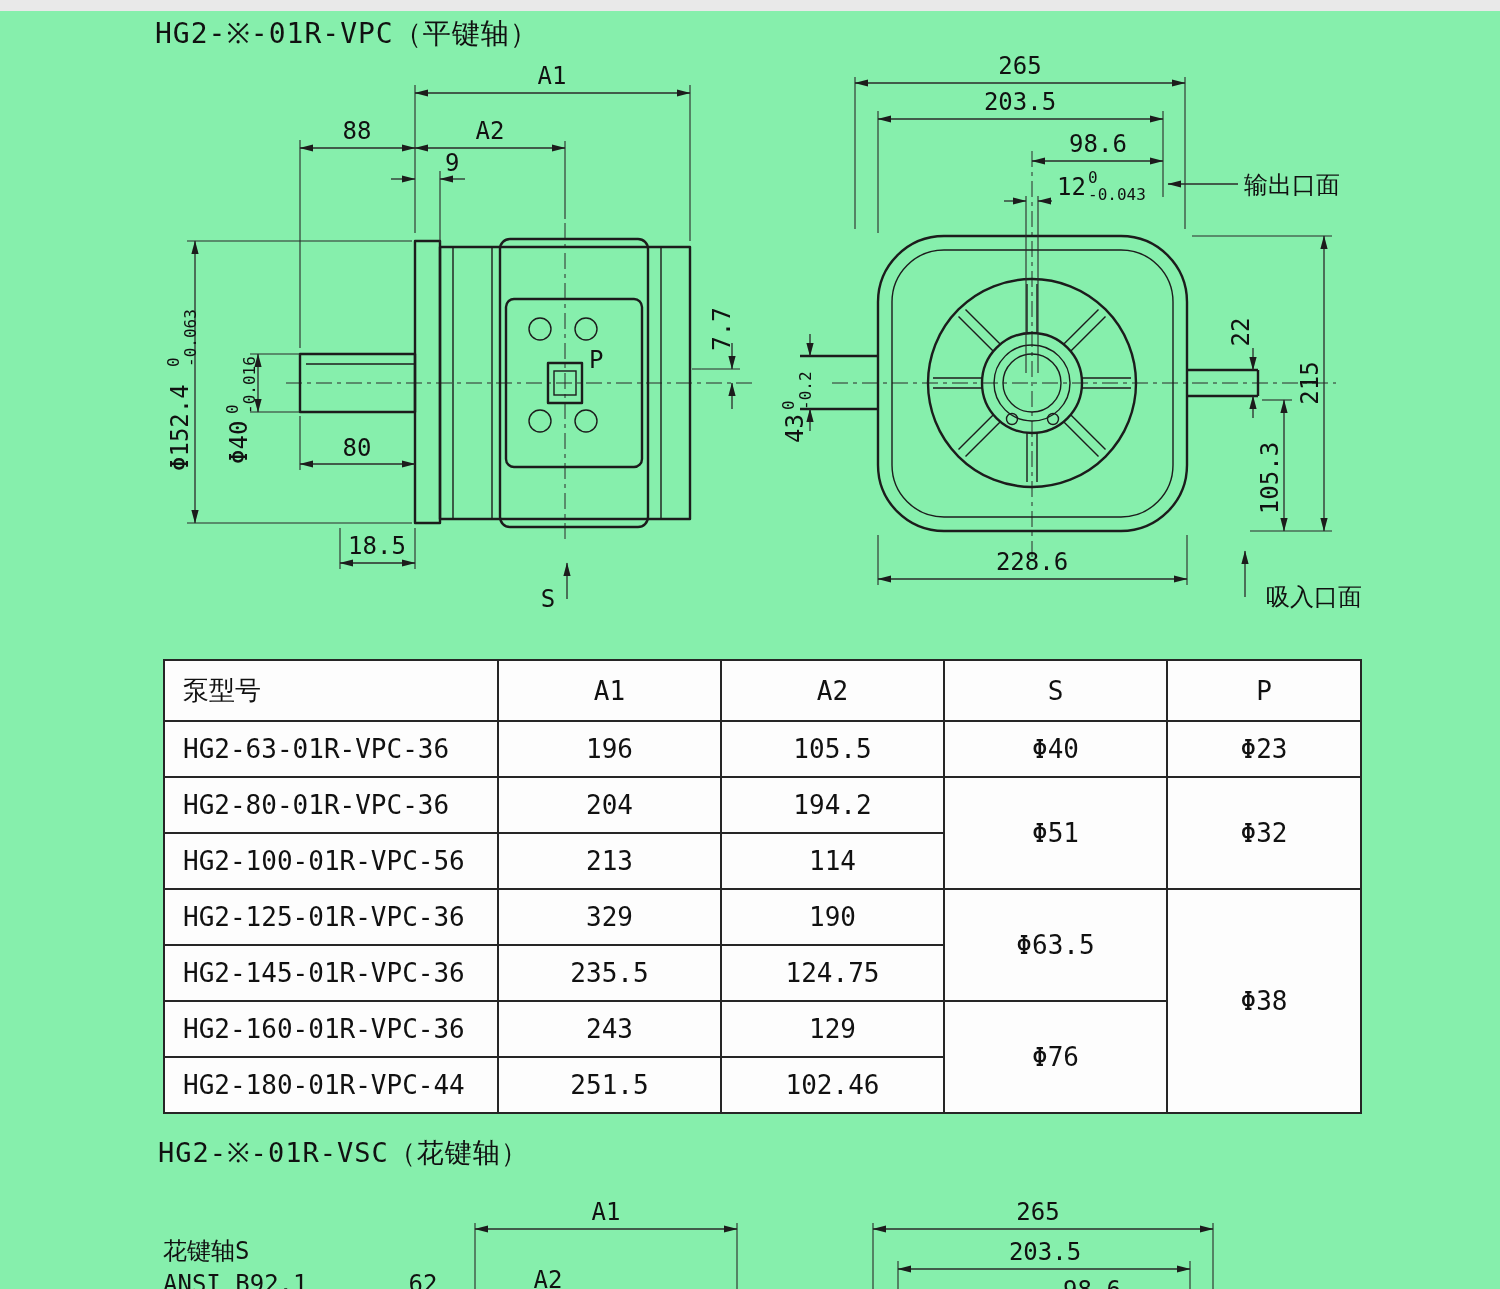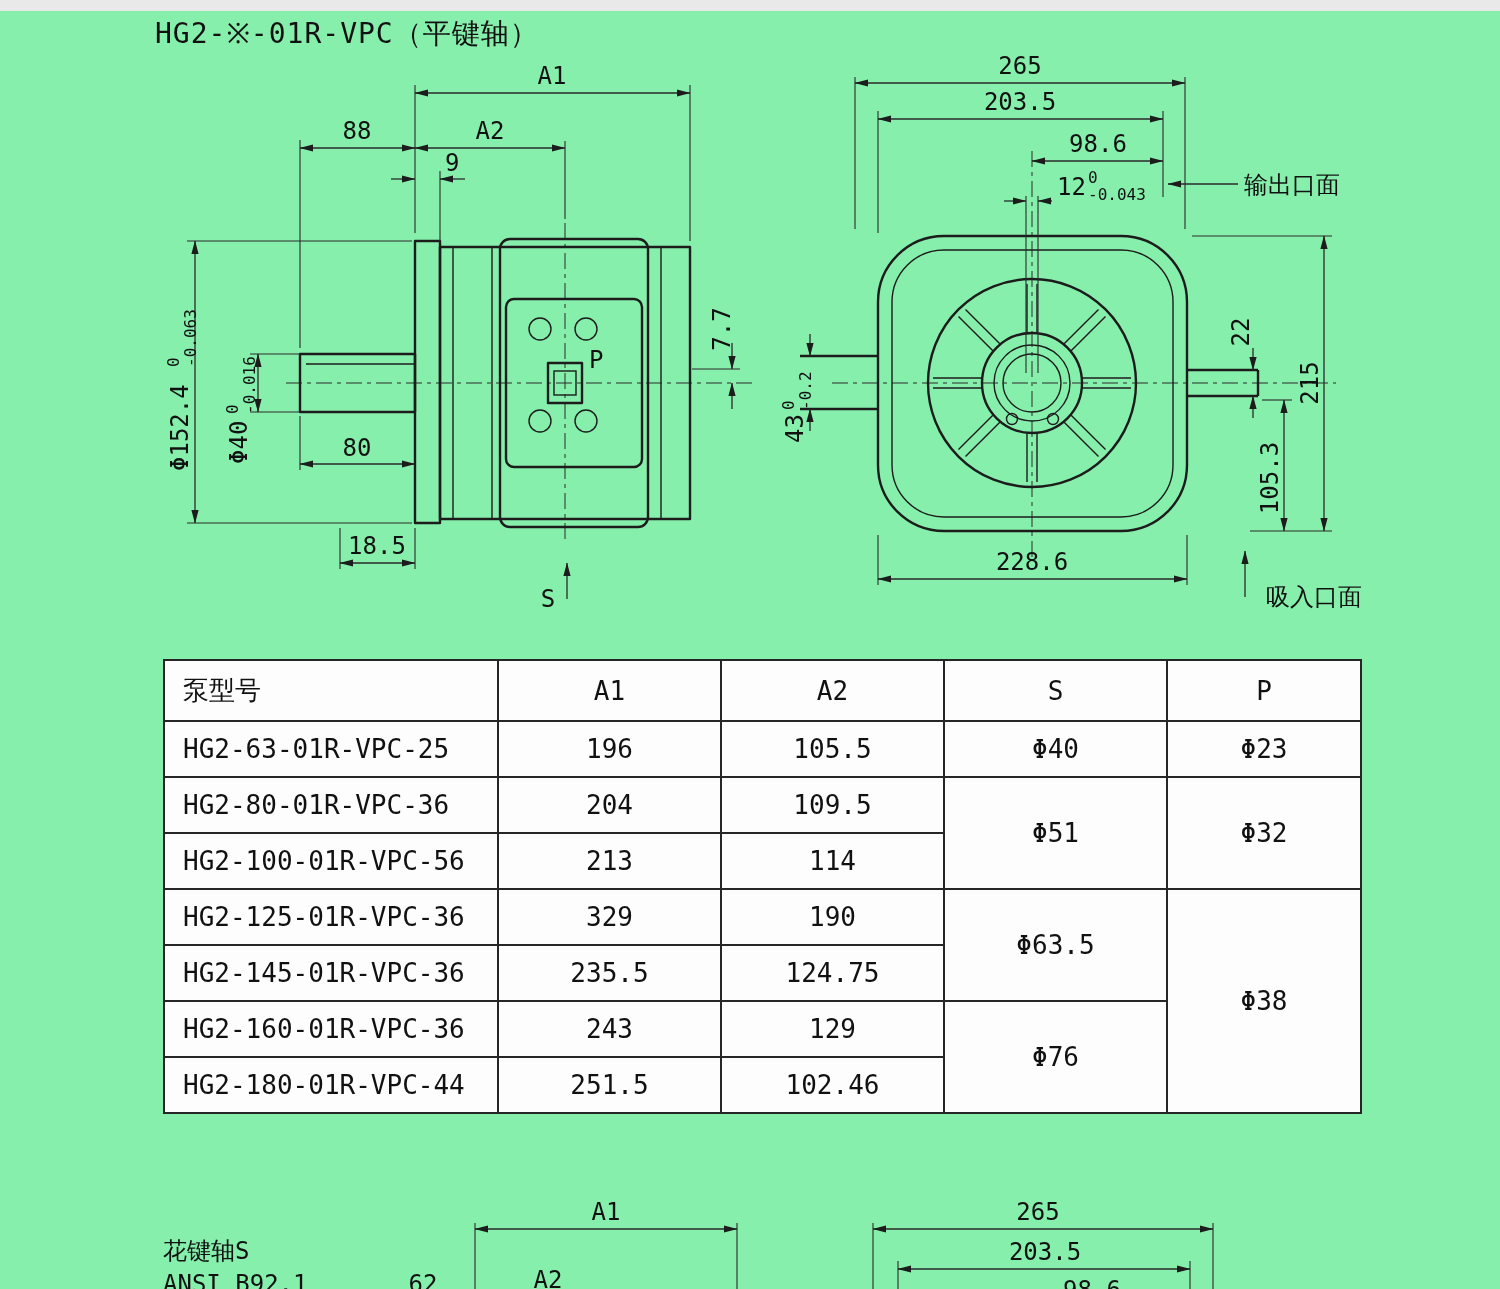--- a/index.html
+++ b/index.html
@@ -251,30 +251,30 @@
         <tr>
           <th class="model-h">泵型号</th>
           <th>A1</th>
           <th>A2</th>
           <th>S</th>
           <th>P</th>
         </tr>
       </thead>
       <tbody>
         <tr>
-          <td class="model">HG2-63-01R-VPC-25</td>
+          <td class="model">HG2-63-01R-VPC-36</td>
           <td>196</td>
           <td>105.5</td>
           <td>Φ40</td>
           <td>Φ23</td>
         </tr>
         <tr>
           <td class="model">HG2-80-01R-VPC-36</td>
           <td>204</td>
-          <td>109.5</td>
+          <td>194.2</td>
           <td rowspan="2">Φ51</td>
           <td rowspan="2">Φ32</td>
         </tr>
         <tr>
           <td class="model">HG2-100-01R-VPC-56</td>
           <td>213</td>
           <td>114</td>
         </tr>
         <tr>
           <td class="model">HG2-125-01R-VPC-36</td>
@@ -296,20 +296,21 @@
         </tr>
         <tr>
           <td class="model">HG2-180-01R-VPC-44</td>
           <td>251.5</td>
           <td>102.46</td>
         </tr>
       </tbody>
     </table>
   </div>
 
+  <div class="abs title2" style="left:158px; top:1122px;">HG2-※-01R-VSC（花键轴）</div>
 
   <svg class="abs" style="left:140px; top:1180px;" width="1230" height="109" viewBox="0 0 1230 109">
     <defs>
       <marker id="arC" viewBox="0 0 12 8" refX="11.5" refY="4" markerWidth="14" markerHeight="10" orient="auto-start-reverse" markerUnits="userSpaceOnUse">
         <path d="M0,0.8 L12,4 L0,7.2 Z" fill="#1c1c1c"></path>
       </marker>
     </defs>
     <g>
       <text class="cjk" x="23" y="68">花键轴S</text>
       <text class="cjk" x="23" y="101">ANSI B92.1</text>

